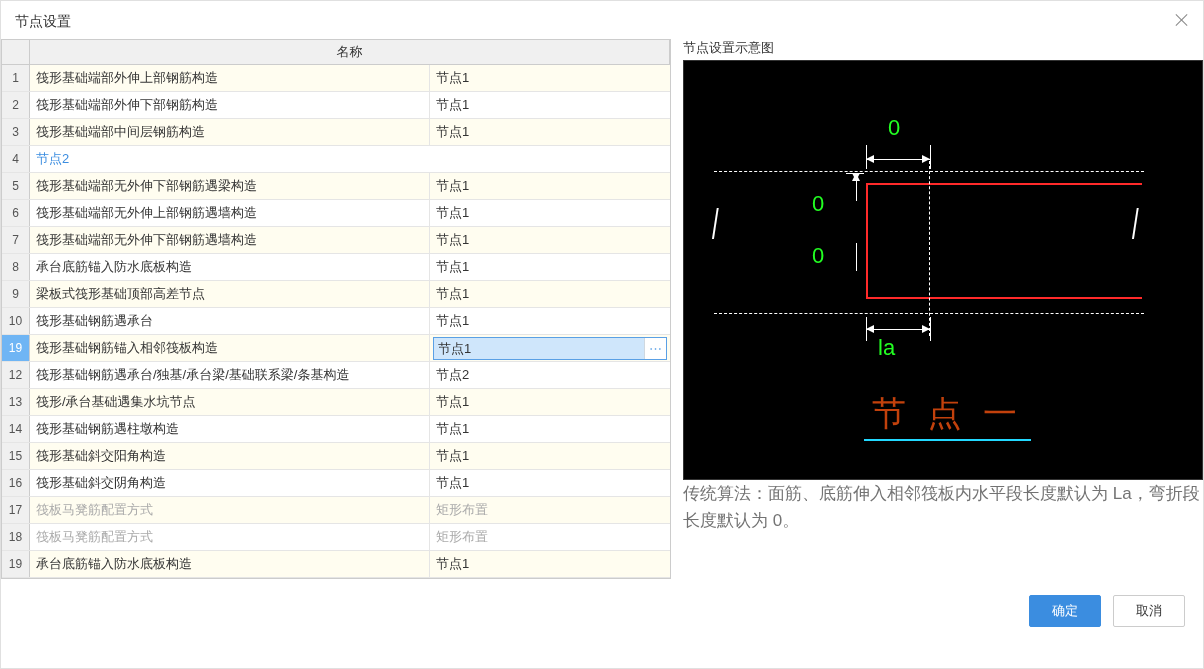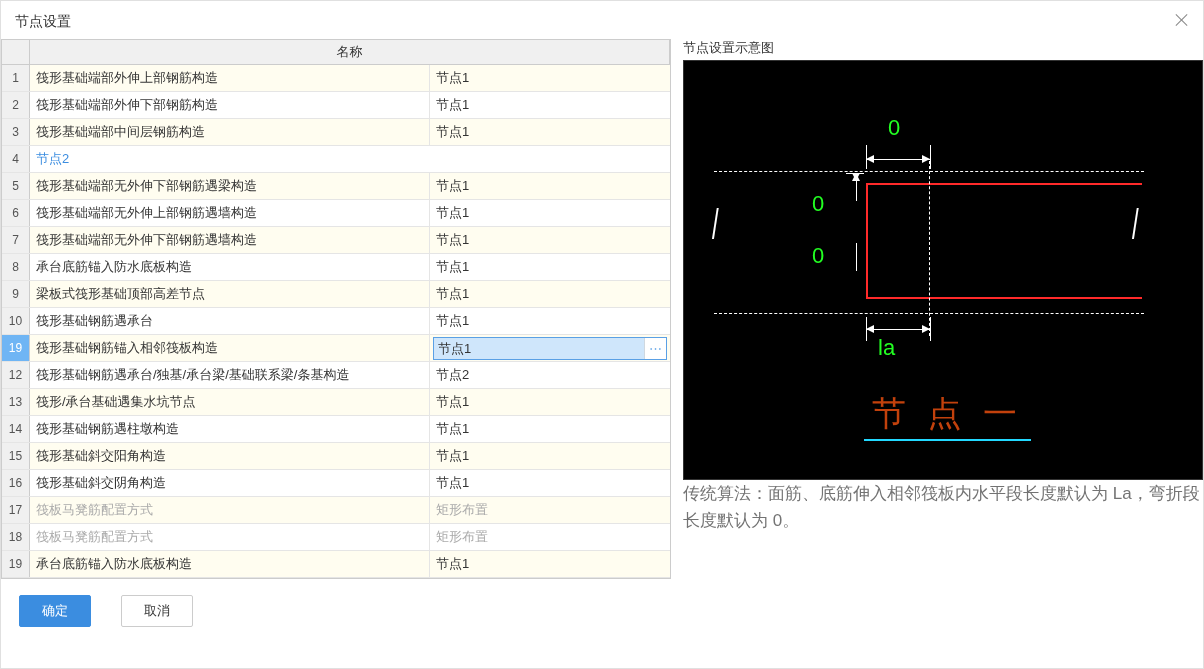--- a/index.html
+++ b/index.html
@@ -26,21 +26,21 @@
 .row.disabled .col-name,.row.disabled .col-node{color:#aaa}
 .row.linkval .col-node{color:#3b8de0}
 .row.selected .col-idx{background:#6fb5f4;color:#fff}
 .row.selected .col-node{padding:2px 3px}
 .editor{display:flex;align-items:center;border:1px solid #5aa0e5;background:#fff;height:23px}
 .editor input{flex:1;border:none;outline:none;background:#cfe6fb;height:100%;padding:0 4px;font-size:13px}
 .editor .ellbtn{width:22px;height:100%;display:flex;align-items:center;justify-content:center;border-left:1px solid #cfd8e0;color:#5aa0e5;cursor:pointer}
 .preview-title{font-size:13px;margin-bottom:3px}
 .preview-canvas{flex:0 0 auto;width:100%;height:420px;background:#000;border:1px solid #333;position:relative;overflow:hidden}
 .desc{margin-top:0;font-size:17px;line-height:1.6;color:#737373}
-.footer{display:flex;gap:30px;padding:8px 18px 14px}
+.footer{display:flex;justify-content:flex-end;gap:12px;padding:8px 18px 14px}
 .btn{min-width:72px;padding:6px 18px;border:1px solid #ccc;background:#fff;cursor:pointer;border-radius:2px}
 .btn.primary{background:#3b8de0;border-color:#3b8de0;color:#fff}
 
 .dg{position:absolute}
 .dash-h{border-top:1px dashed #fff;height:0}
 .dash-v{border-left:1px dashed #fff;width:0}
 .redbox{border:2px solid #ff2a2a}
 .dim{color:#22ff22;font-size:22px;font-weight:500}
 .label-big{color:#c2410c;font-size:34px;letter-spacing:6px}
 .underline{border-bottom:2px solid #22d8ff}

